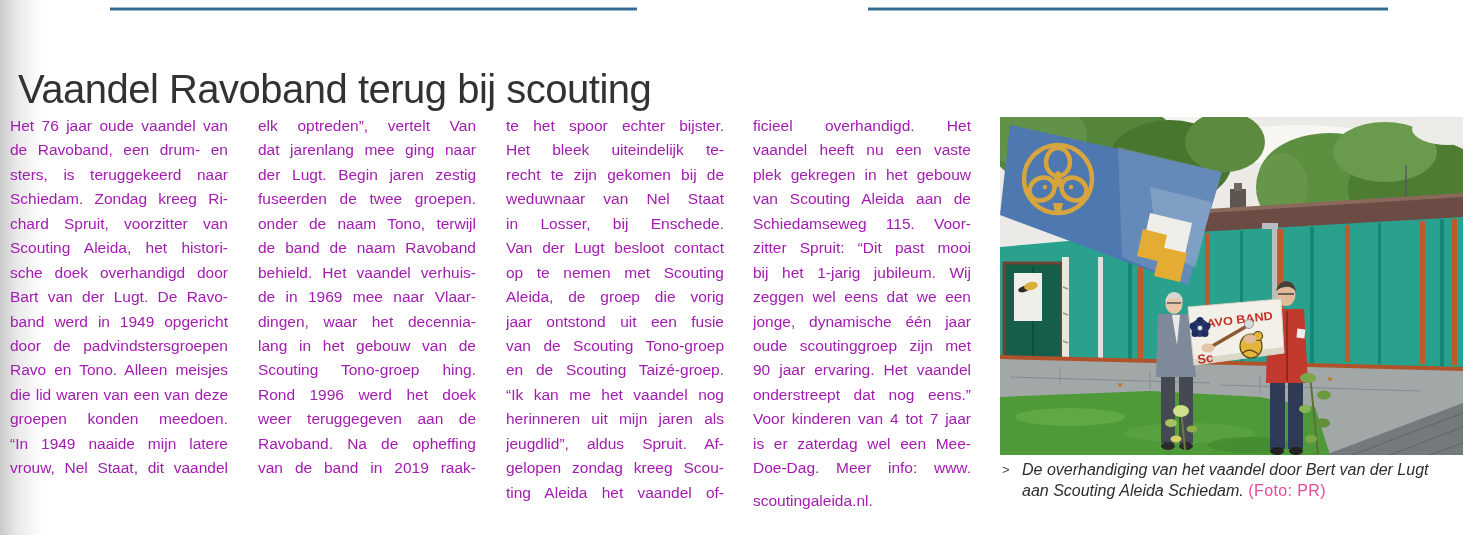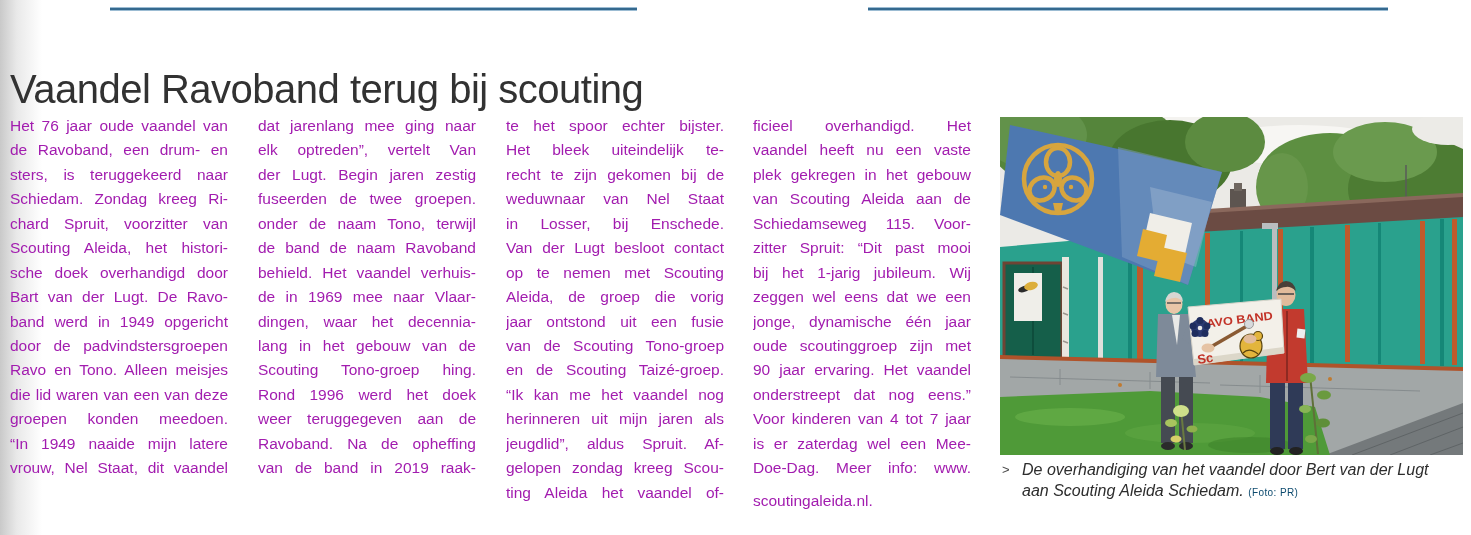--- a/index.html
+++ b/index.html
@@ -4,33 +4,33 @@
 <style>
   html,body{margin:0;padding:0;background:#ffffff;}
   .page{position:relative;width:1471px;height:535px;background:#fff;overflow:hidden;
         font-family:"Liberation Sans",sans-serif;}
   .edge-shadow{position:absolute;left:0;top:0;width:42px;height:100%;
         background:linear-gradient(to right,#c9c9c9 0%,#e9e9e9 40%,rgba(255,255,255,0) 100%);}
   .top-rule{position:absolute;top:7px;height:4px;
         background:linear-gradient(#9cbcd3 0 22%,#35698f 22% 78%,#9cbcd3 78% 100%);}
   .top-rule.left{left:110px;width:527px;}
   .top-rule.right{left:868px;width:520px;}
-  .headline{position:absolute;left:10px;top:40px;font-size:40px;font-weight:400;
+  .headline{position:absolute;left:18px;top:40px;font-size:40px;font-weight:400;
         letter-spacing:-0.5px;color:#323232;white-space:nowrap;}
   .column{position:absolute;top:114px;width:218px;color:#a21caf;font-size:15.5px;
         line-height:24.45px;}
   .col0{left:10px;} .col1{left:258px;} .col2{left:506px;} .col3{left:753px;}
   .line{text-align:justify;text-align-last:justify;height:24.45px;overflow:hidden;}
   .col3 .line:last-child{text-align-last:left;margin-top:8px;}
   .photo{position:absolute;left:1000px;top:117px;width:463px;height:338px;}
   .caption{position:absolute;left:1000px;top:459px;width:452px;padding-left:22px;
         box-sizing:border-box;font-style:italic;font-size:16px;line-height:21px;color:#2d2d2d;}
   .caption .arrow{position:absolute;left:2px;top:0;font-style:normal;font-size:13px;
         color:#4a4a4a;}
-  .caption .credit{font-style:normal;font-size:10px;color:#0c4a6e;letter-spacing:0.4px;}
+  .caption .credit{font-style:normal;font-size:16px;color:#ec4899;letter-spacing:0.4px;}
   svg text{font-family:"Liberation Sans",sans-serif;}
 </style>
 </head>
 <body>
 
 <div class="page">
   <div class="edge-shadow"></div>
   <div class="top-rule left"></div>
   <div class="top-rule right"></div>
 
@@ -48,22 +48,22 @@
         <div class="line">Bart van der Lugt. De Ravo-</div>
         <div class="line">band werd in 1949 opgericht</div>
         <div class="line">door de padvindstersgroepen</div>
         <div class="line">Ravo en Tono. Alleen meisjes</div>
         <div class="line">die lid waren van een van deze</div>
         <div class="line">groepen konden meedoen.</div>
         <div class="line">“In 1949 naaide mijn latere</div>
         <div class="line">vrouw, Nel Staat, dit vaandel</div>
       </div>
     <div class="column col1">
+        <div class="line">elk optreden”, vertelt Van</div>
         <div class="line">dat jarenlang mee ging naar</div>
-        <div class="line">elk optreden”, vertelt Van</div>
         <div class="line">der Lugt. Begin jaren zestig</div>
         <div class="line">fuseerden de twee groepen.</div>
         <div class="line">onder de naam Tono, terwijl</div>
         <div class="line">de band de naam Ravoband</div>
         <div class="line">behield. Het vaandel verhuis-</div>
         <div class="line">de in 1969 mee naar Vlaar-</div>
         <div class="line">dingen, waar het decennia-</div>
         <div class="line">lang in het gebouw van de</div>
         <div class="line">Scouting Tono-groep hing.</div>
         <div class="line">Rond 1996 werd het doek</div>

